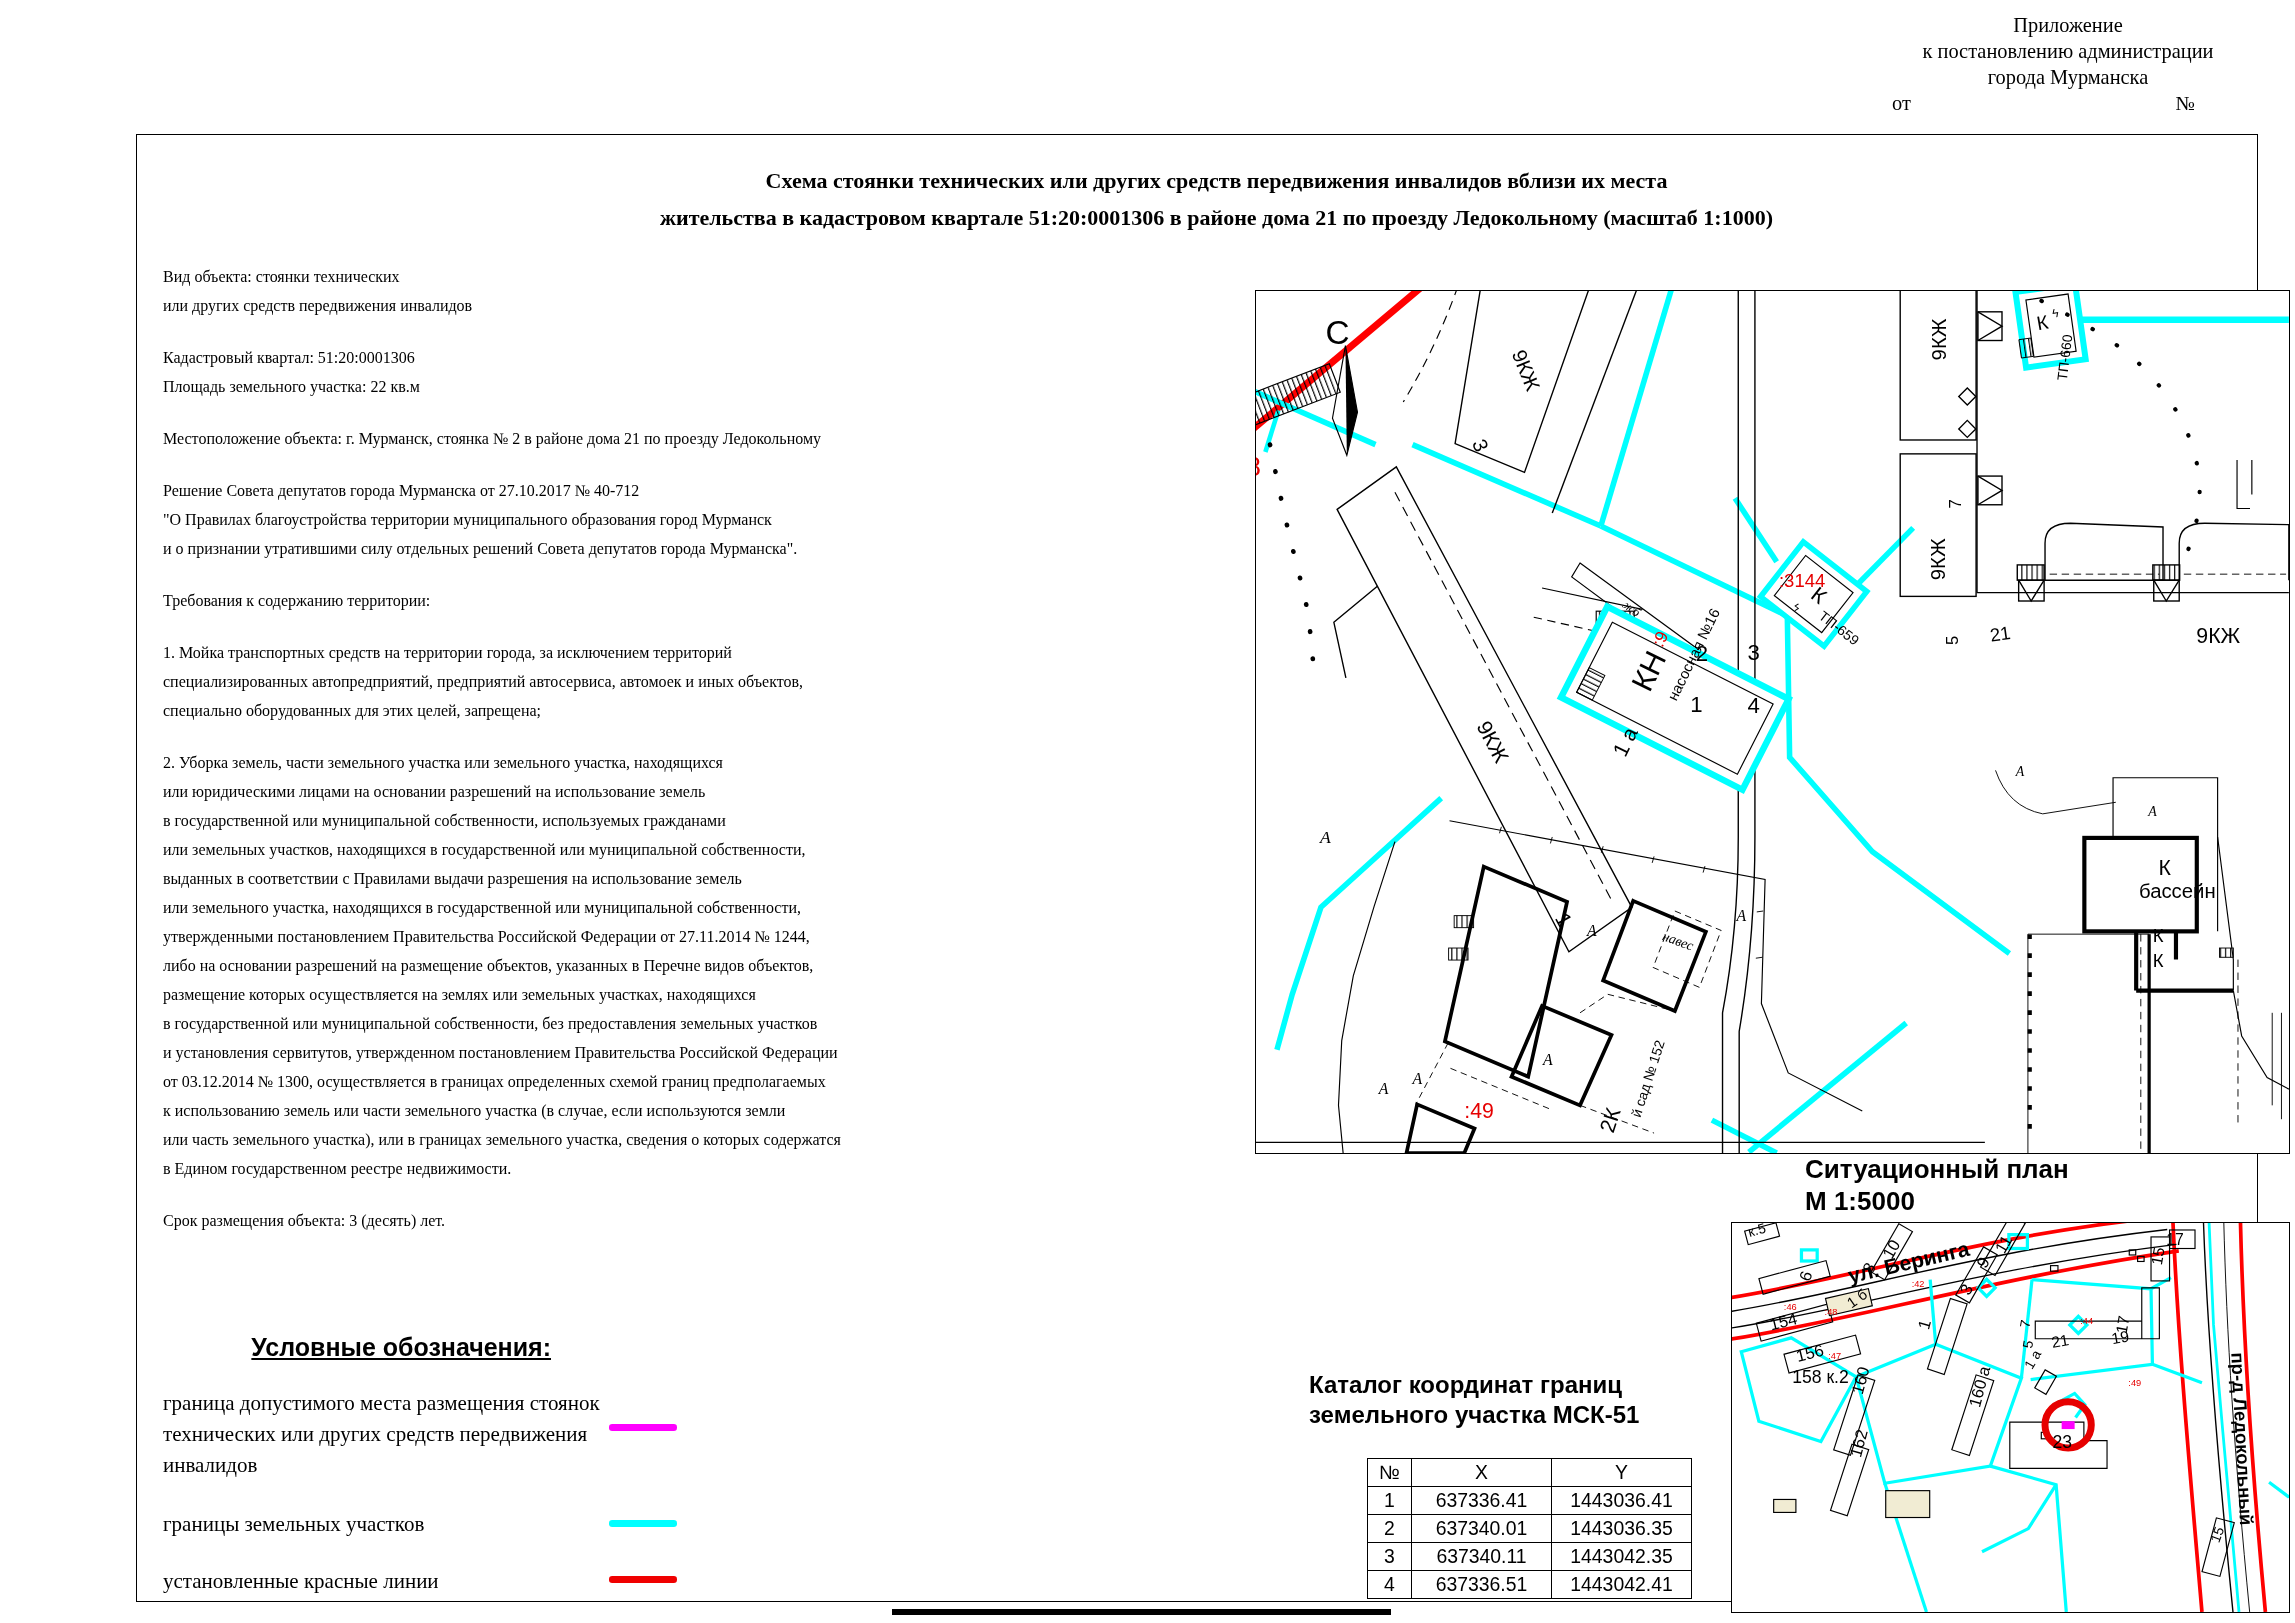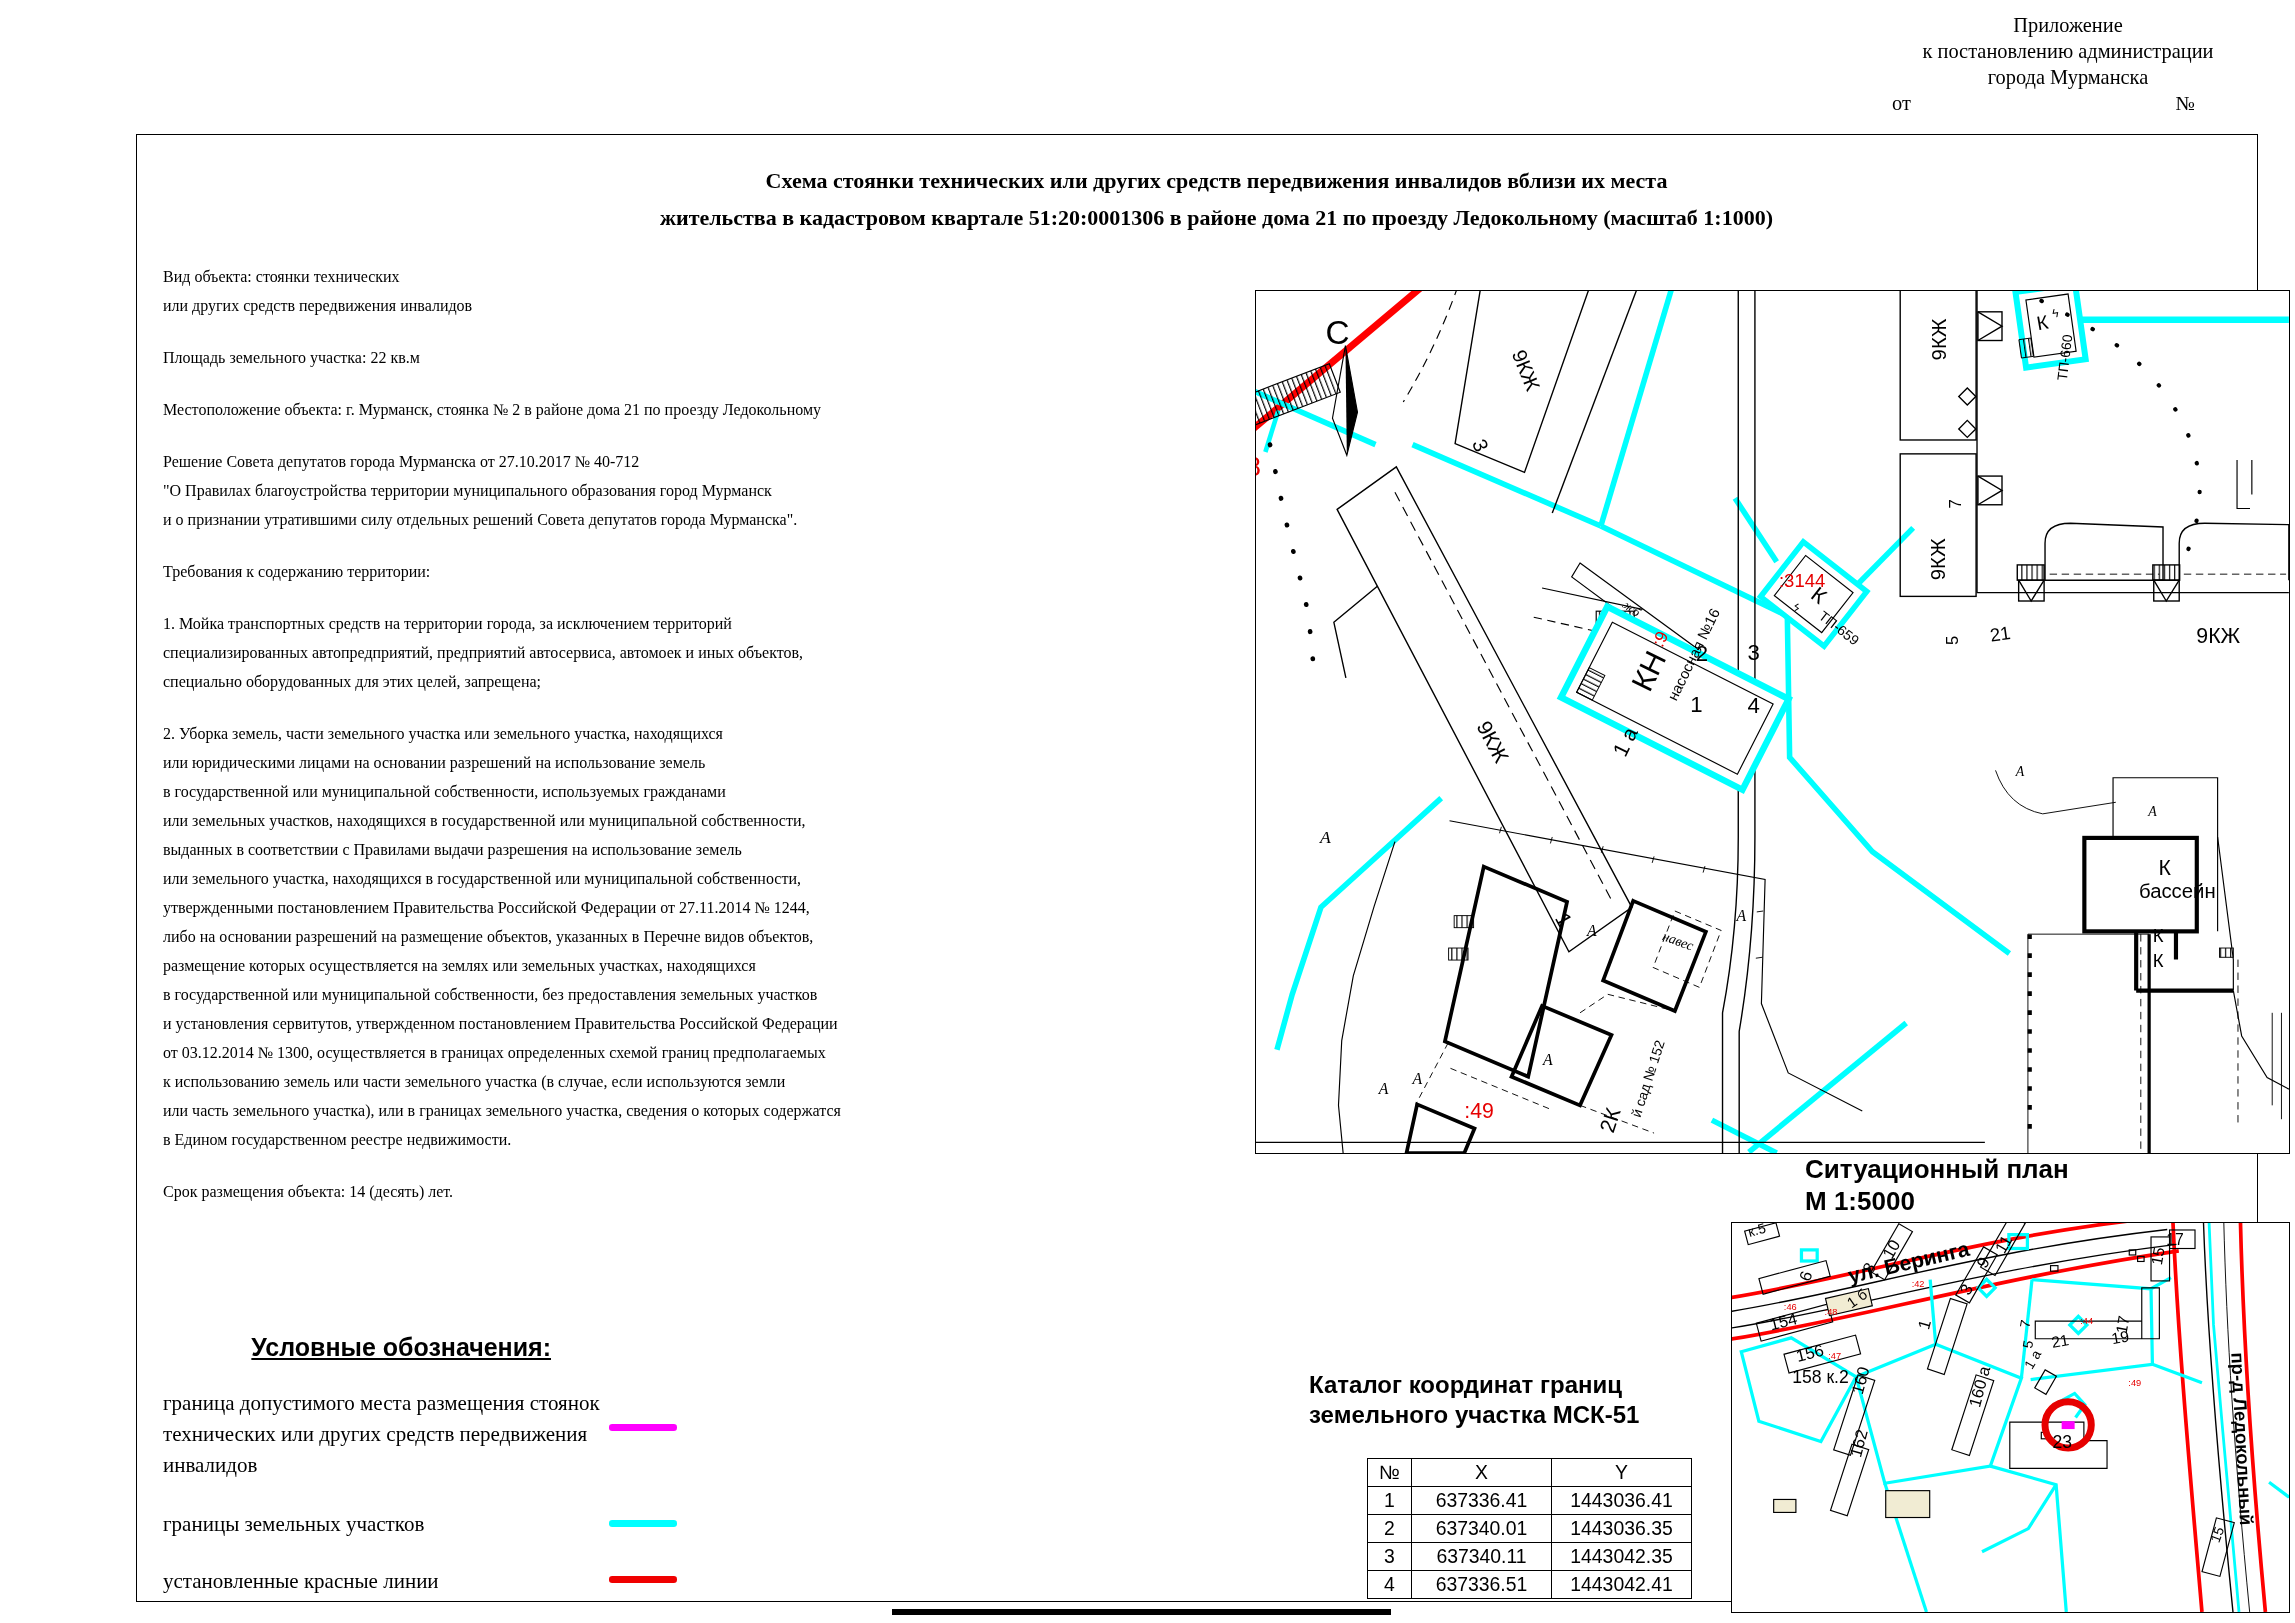--- a/index.html
+++ b/index.html
@@ -59,20 +59,21 @@
 <div class="abs title">
   <div>Схема стоянки технических или других средств передвижения инвалидов вблизи их места</div>
   <div>жительства в кадастровом квартале 51:20:0001306 в районе дома 21 по проезду Ледокольному (масштаб 1:1000)</div>
 </div>
 
 <div class="abs details">
 
 <div class="dline">Вид объекта: стоянки технических</div>
     <div class="dline">или других средств передвижения инвалидов</div>
     <div class="dline"></div>
+    <div class="dline">Кадастровый квартал: 51:20:0001306</div>
     <div class="dline">Площадь земельного участка: 22 кв.м</div>
     <div class="dline"></div>
     <div class="dline">Местоположение объекта: г. Мурманск, стоянка № 2 в районе дома 21 по проезду Ледокольному</div>
     <div class="dline"></div>
     <div class="dline">Решение Совета депутатов города Мурманска от 27.10.2017 № 40-712</div>
     <div class="dline">"О Правилах благоустройства территории муниципального образования город Мурманск</div>
     <div class="dline">и о признании утратившими силу отдельных решений Совета депутатов города Мурманска".</div>
     <div class="dline"></div>
     <div class="dline">Требования к содержанию территории:</div>
     <div class="dline"></div>
@@ -89,21 +90,21 @@
     <div class="dline">утвержденными постановлением Правительства Российской Федерации от 27.11.2014 № 1244,</div>
     <div class="dline">либо на основании разрешений на размещение объектов, указанных в Перечне видов объектов,</div>
     <div class="dline">размещение которых осуществляется на землях или земельных участках, находящихся</div>
     <div class="dline">в государственной или муниципальной собственности, без предоставления земельных участков</div>
     <div class="dline">и установления сервитутов, утвержденном постановлением Правительства Российской Федерации</div>
     <div class="dline">от 03.12.2014 № 1300, осуществляется в границах определенных схемой границ предполагаемых</div>
     <div class="dline">к использованию земель или части земельного участка (в случае, если используются земли</div>
     <div class="dline">или часть земельного участка), или в границах земельного участка, сведения о которых содержатся</div>
     <div class="dline">в Едином государственном реестре недвижимости.</div>
     <div class="dline"></div>
-    <div class="dline">Срок размещения объекта: 14 (десять) лет.</div>
+    <div class="dline">Срок размещения объекта: 3 (десять) лет.</div>
   </div>
 
 <div class="abs legend-head">Условные обозначения:</div>
 <div class="abs legend-item" style="left:163px;top:1388px;">граница допустимого места размещения стоянок технических или других средств передвижения инвалидов</div>
 <div class="abs swatch" style="left: 609px; top: 1424px; background: rgb(255, 0, 255);"></div>
 <div class="abs legend-item" style="left:163px;top:1509px;">границы земельных участков</div>
 <div class="abs swatch" style="left: 609px; top: 1520px; background: rgb(0, 255, 255);"></div>
 <div class="abs legend-item" style="left:163px;top:1566px;">установленные красные линии</div>
 <div class="abs swatch" style="left: 609px; top: 1576px; background: rgb(240, 0, 0);"></div>
 

